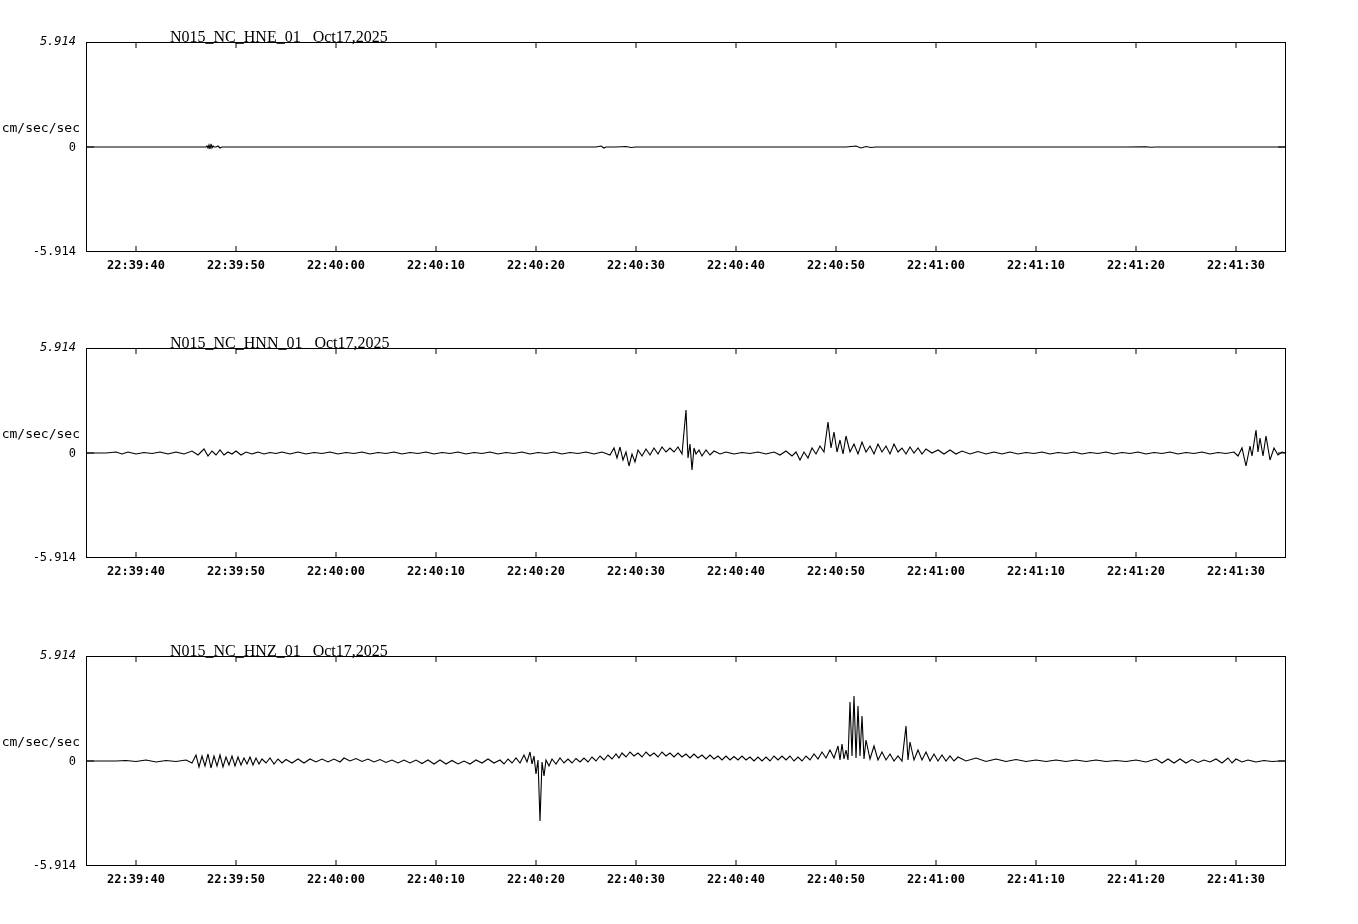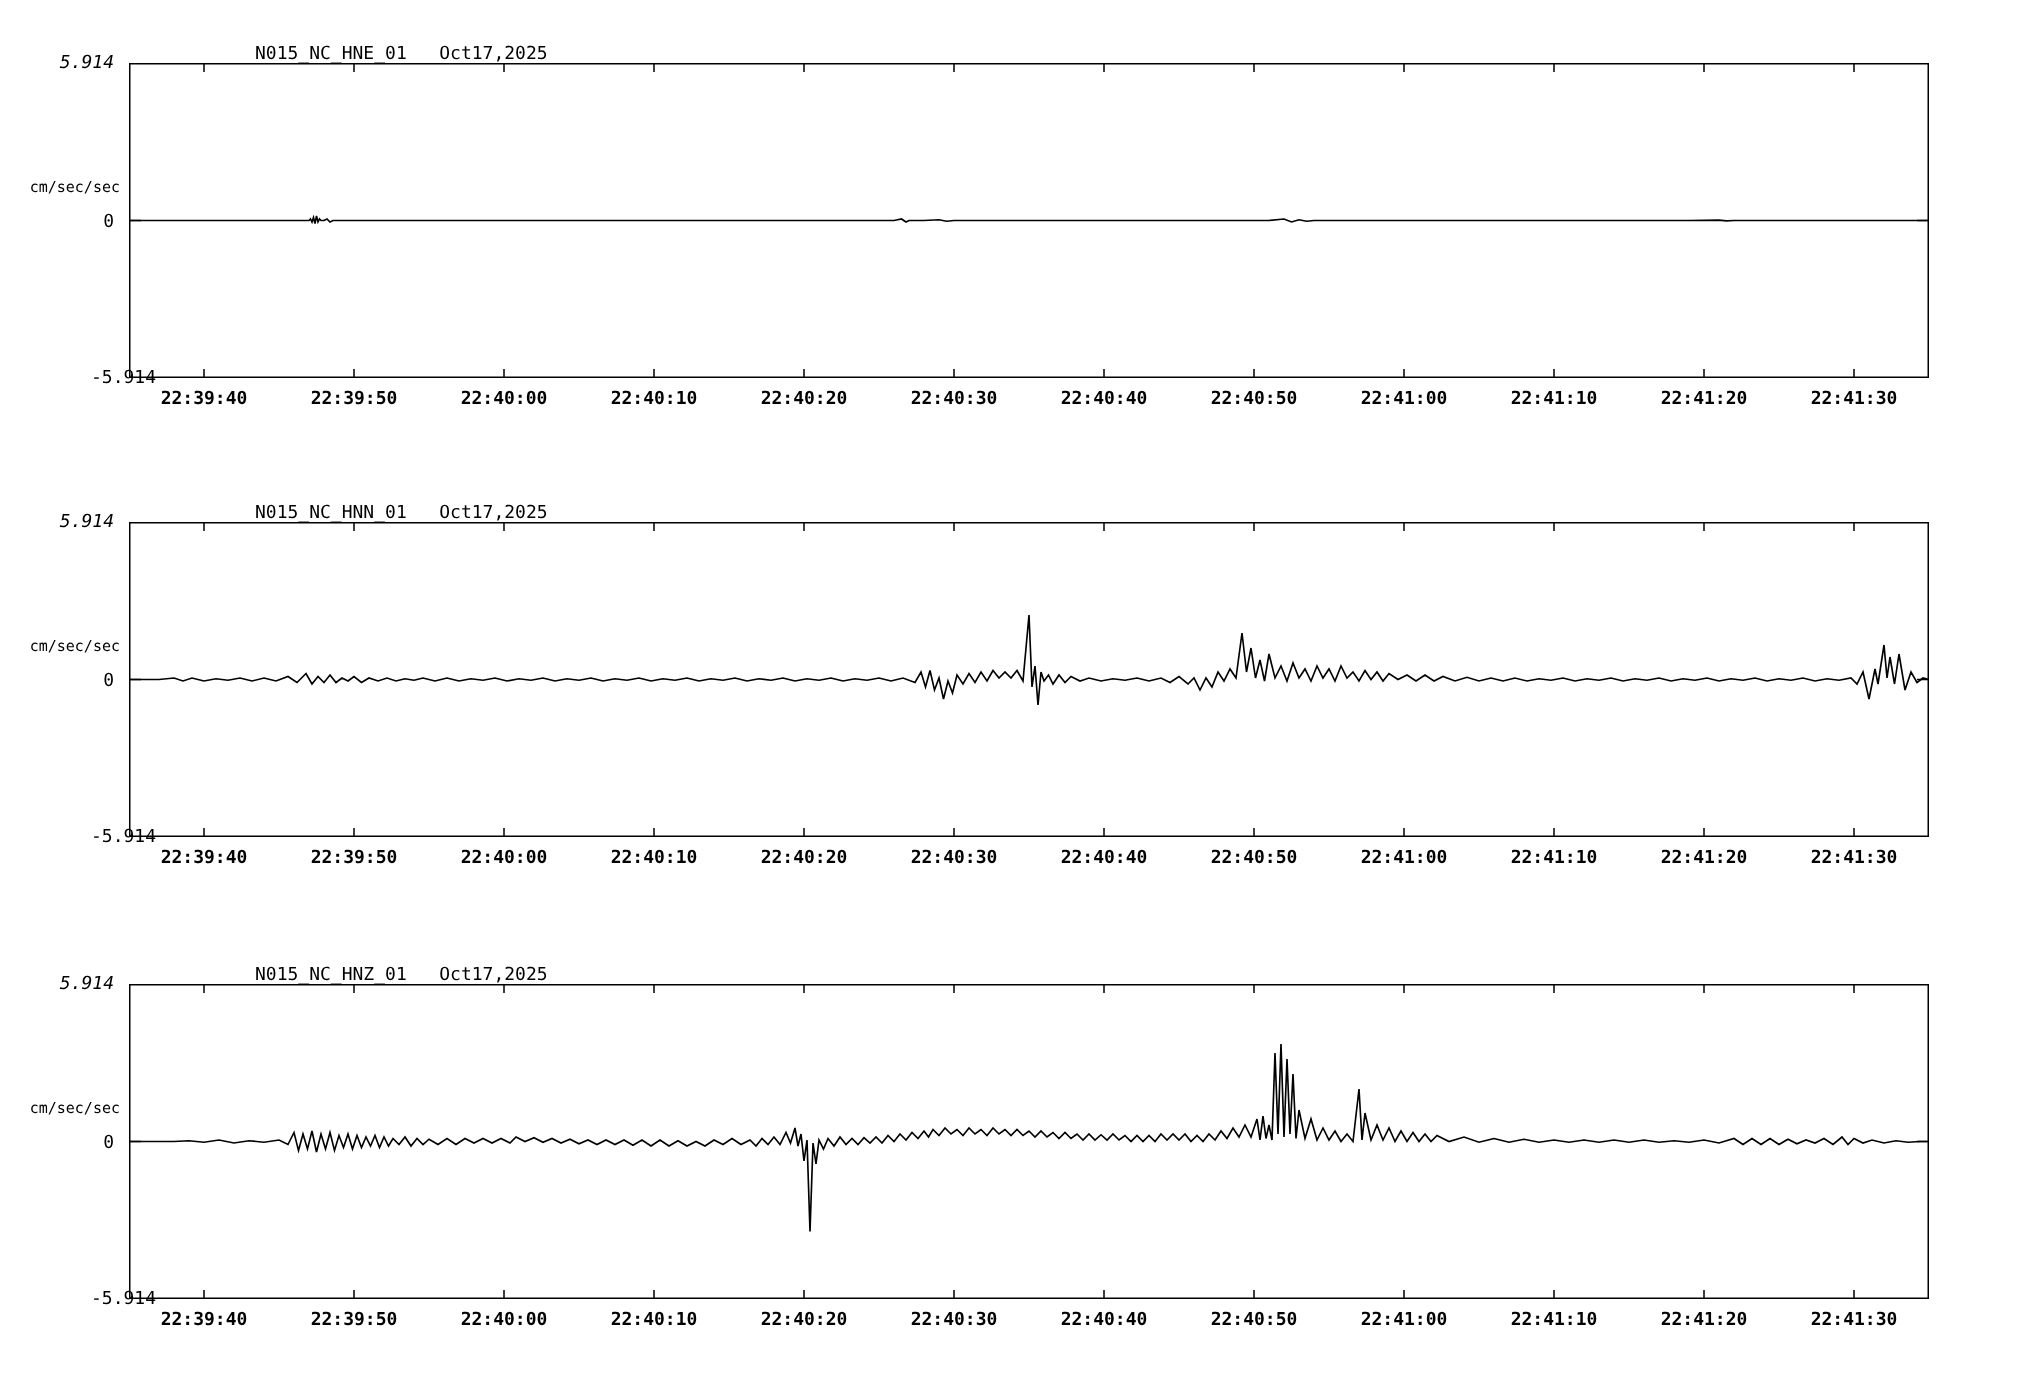--- a/index.html
+++ b/index.html
@@ -3,24 +3,24 @@
 <meta charset="utf-8">
 <style>
   html,body{margin:0;padding:0;background:#ffffff;}
   body{width:1358px;height:924px;font-family:"DejaVu Sans Mono",monospace;color:#000;}
   #page{position:relative;width:1358px;height:924px;overflow:hidden;}
   .panel{position:absolute;left:0;width:1358px;height:290px;}
   .panel .plot-wrap{position:absolute;left:86px;top:42px;width:1200px;height:210px;}
   .frame{position:absolute;inset:0;border:1px solid #000;box-sizing:border-box;}
   .trace-svg{position:absolute;left:0;top:0;width:1200px;height:210px;display:block;}
   .ytop{position:absolute;left:0;top:34px;width:76px;text-align:right;font-size:12px;letter-spacing:0px;font-style:italic;}
-  .ybot{position:absolute;left:0;top:244px;width:76px;text-align:right;font-size:12px;padding-left:28px;}
+  .ybot{position:absolute;left:0;top:244px;width:76px;text-align:right;font-size:12px;}
   .yzero{position:absolute;left:0;top:140px;width:76px;text-align:right;font-size:12px;}
-  .yunit{position:absolute;left:0;top:120px;width:80px;text-align:right;font-size:10px;}
-  .title{position:absolute;left:170px;top:28px;font-size:12px;white-space:pre;}
+  .yunit{position:absolute;left:0;top:120px;width:80px;text-align:right;font-size:13px;}
+  .title{position:absolute;left:170px;top:28px;font-size:16px;white-space:pre;font-family:Liberation Serif, serif;}
   .xticklabels{position:absolute;left:86px;top:258px;width:1200px;height:20px;font-weight:bold;}
   .xticklabels span{position:absolute;top:0;font-size:12px;transform:translateX(-50%);white-space:nowrap;}
 </style>
 </head>
 <body>
 
 <div id="page">
 
   <div class="panel" style="top:0px;">
     <div class="title">N015_NC_HNE_01   Oct17,2025</div>

